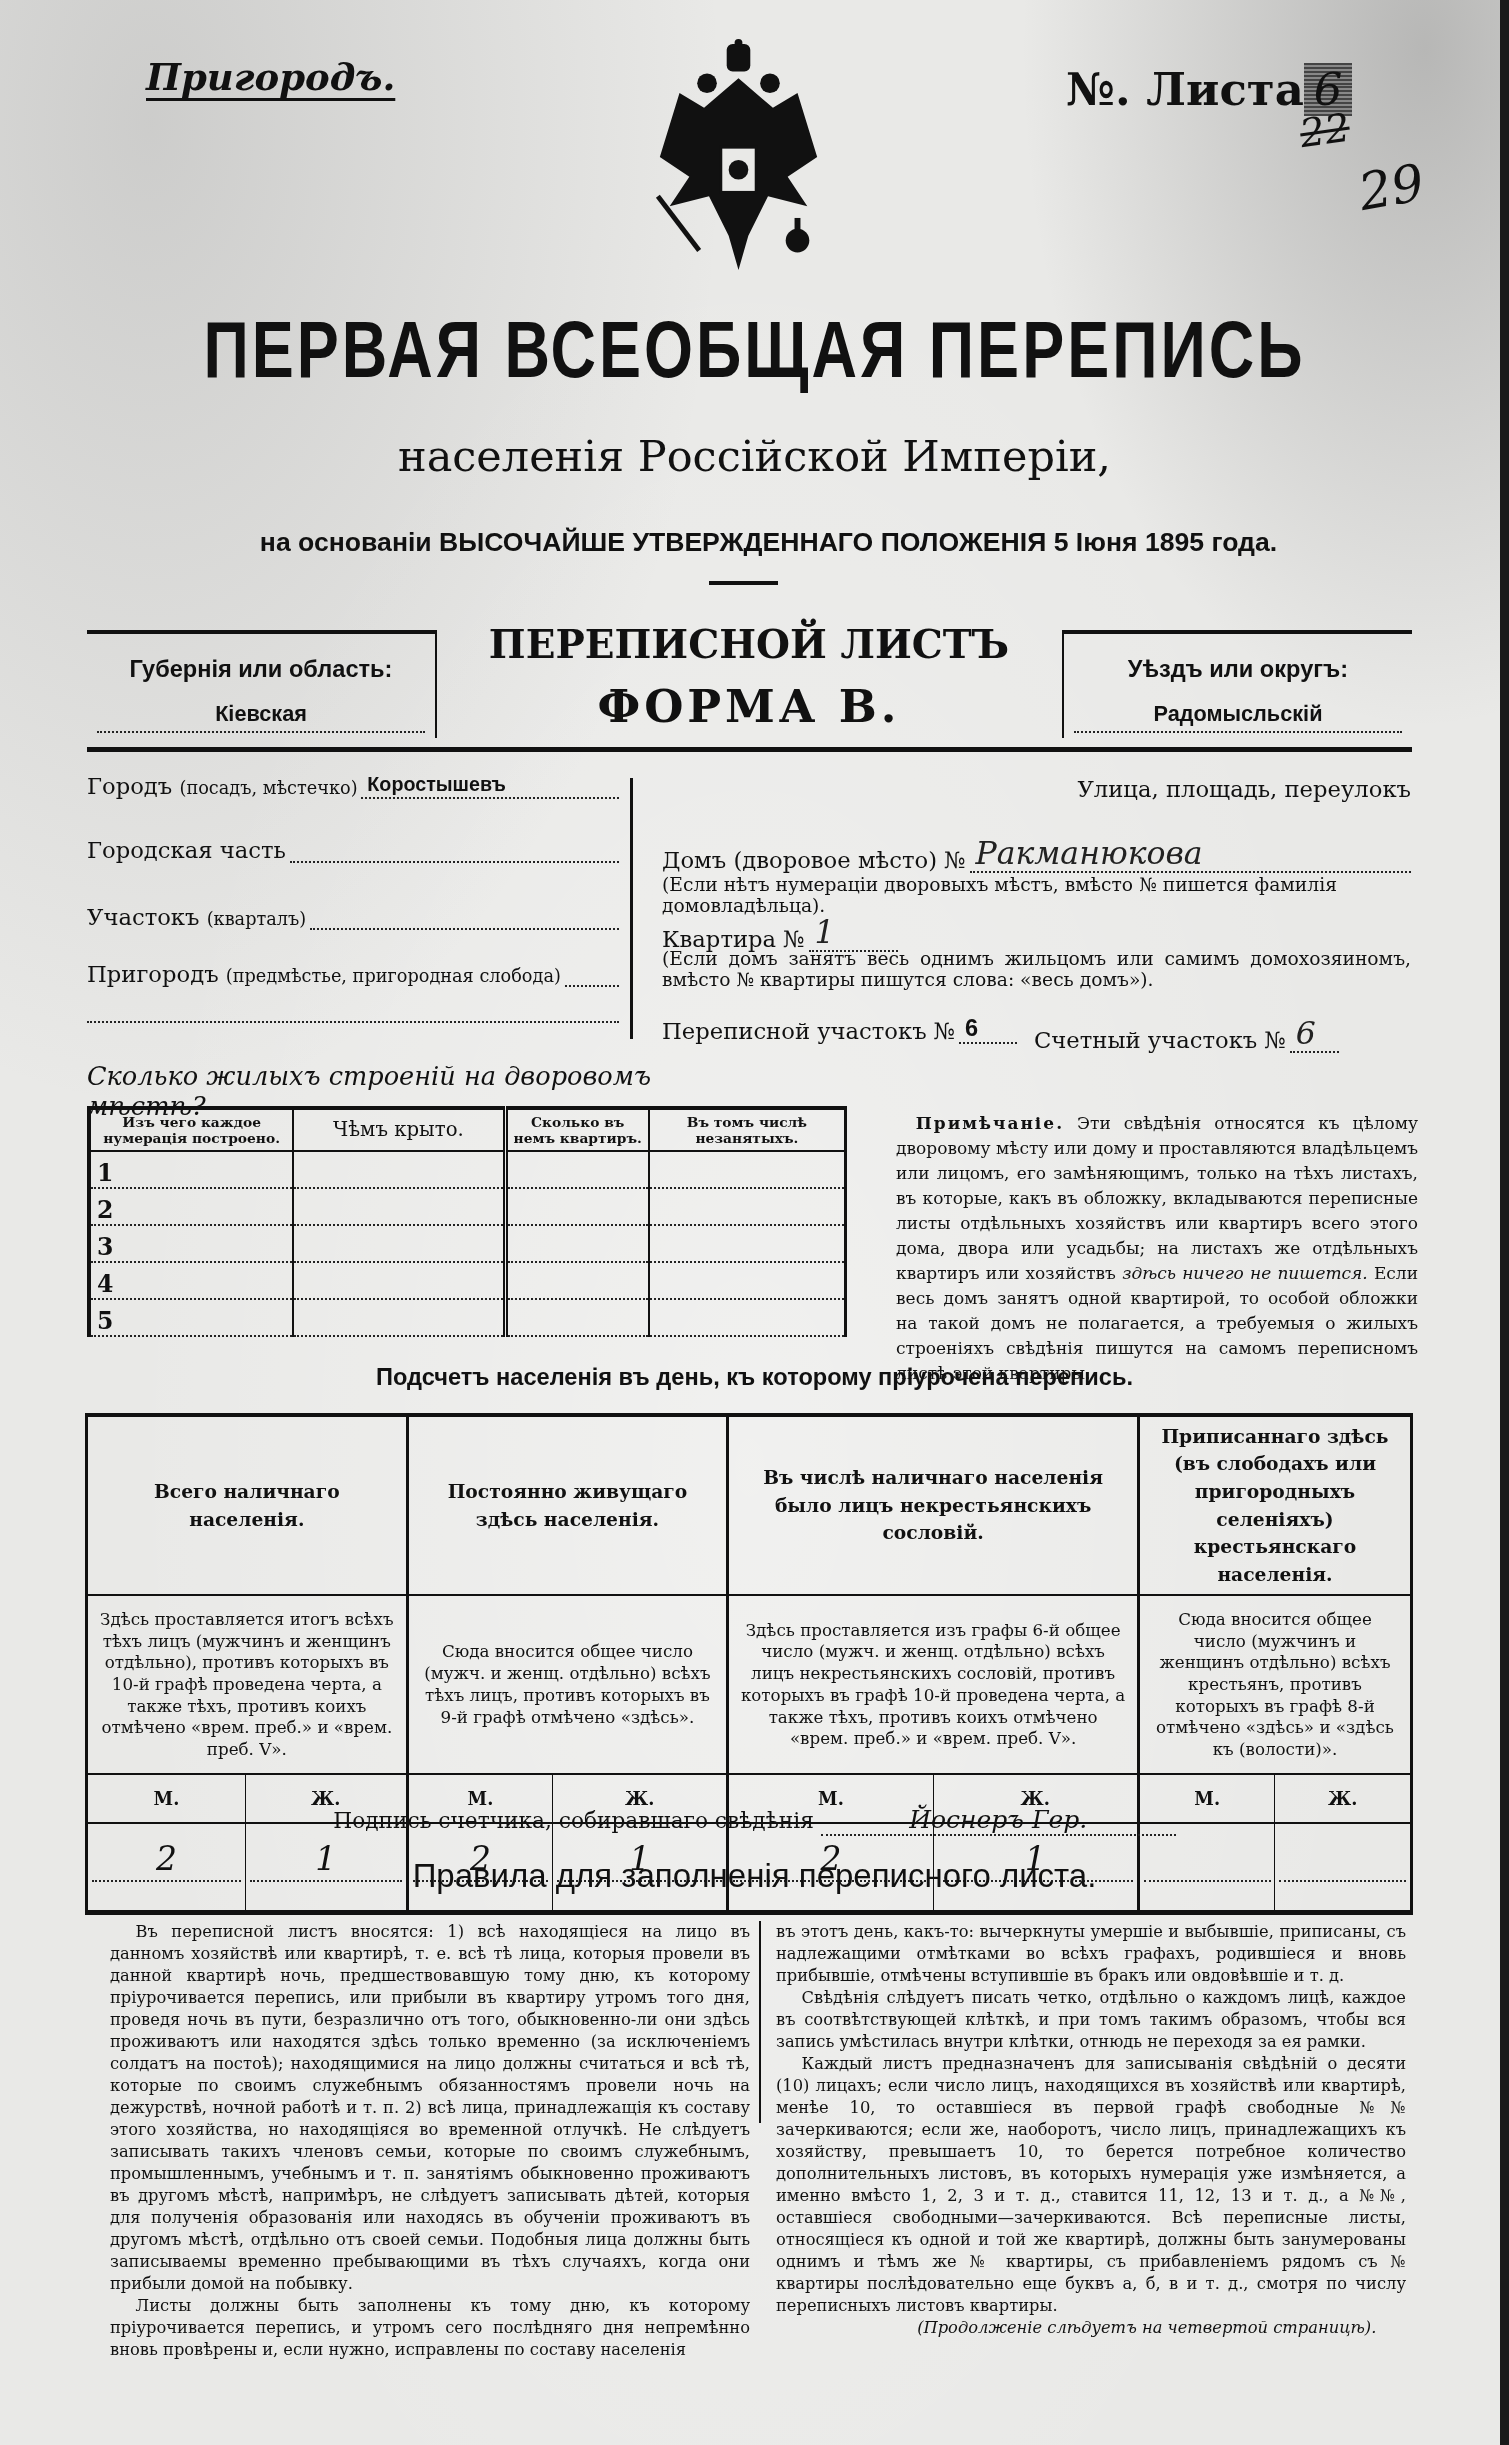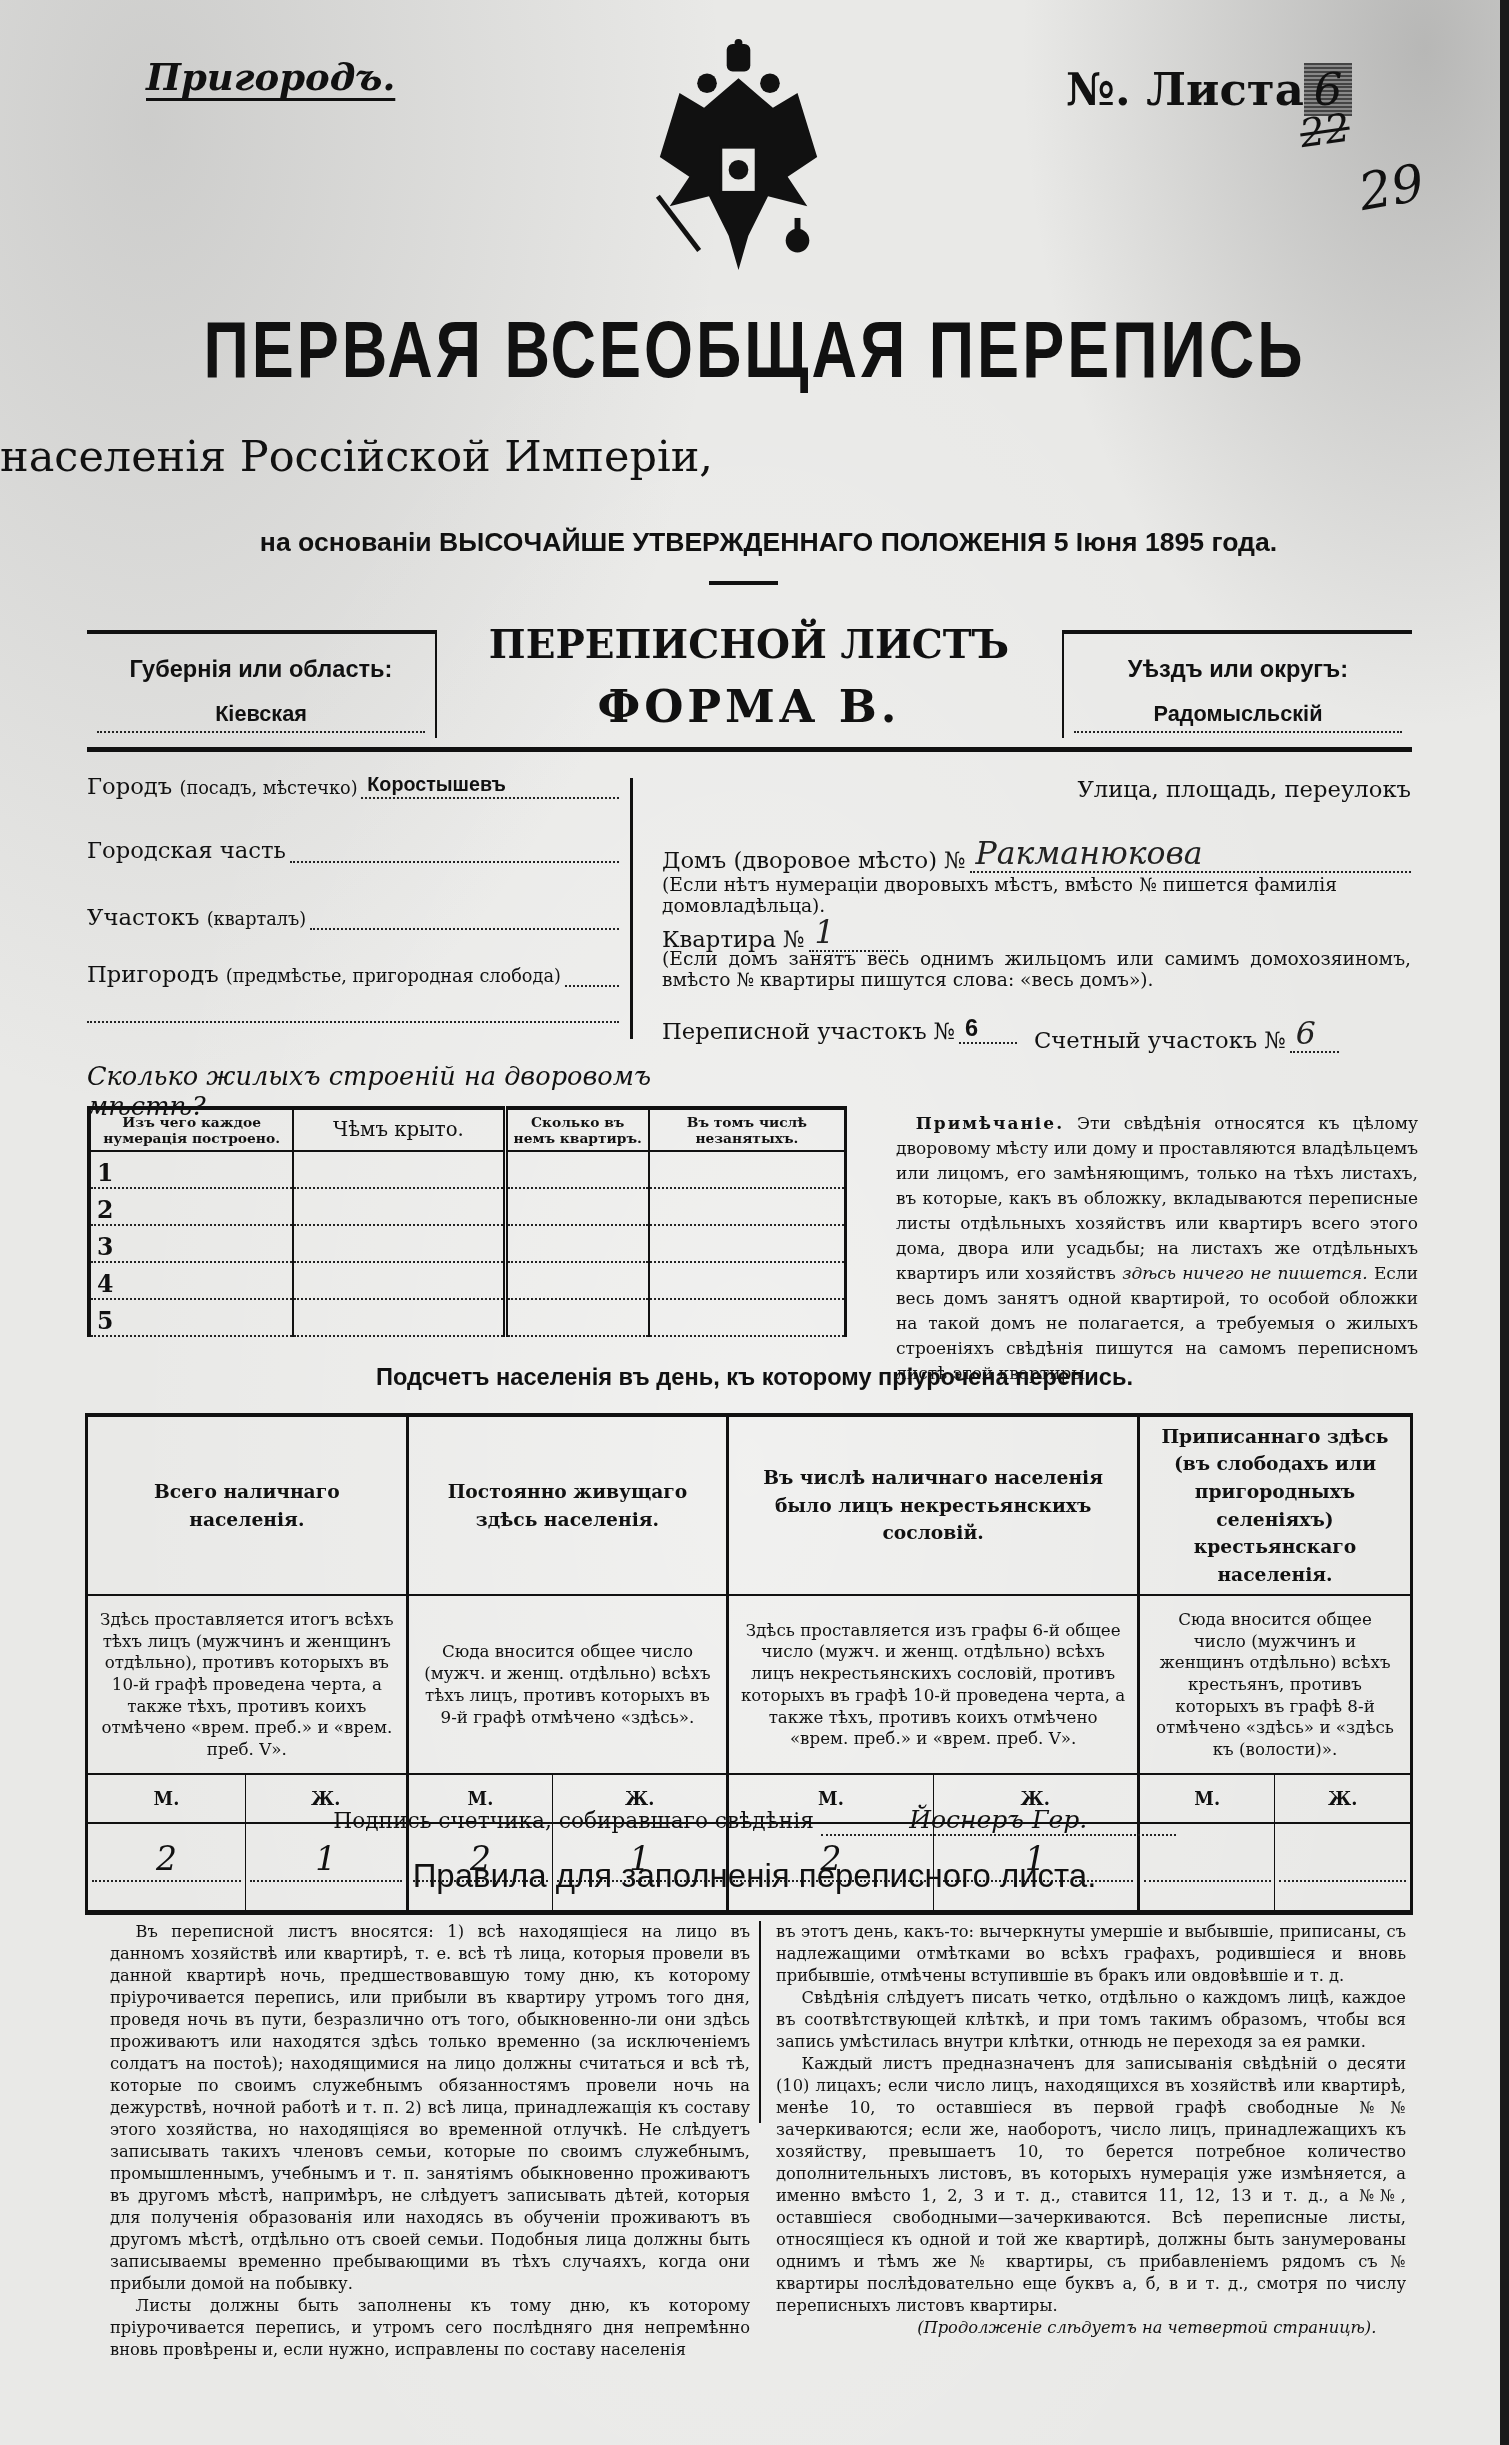--- a/index.html
+++ b/index.html
@@ -22,21 +22,21 @@
 
   
   .free-label { left: 146px; top: 55px; font-size: 37px; font-style: italic; font-weight: bold; text-decoration: underline; text-underline-offset: 7.9px; }
   .sheet-no { left: 1066px; top: 63px; font-size: 45px; font-weight: bold; }
   .sheet-no .val { display: inline-block; background: repeating-linear-gradient(#444 0 2px, #888 2px 3.9px); color: #111; padding: 0 9.9px; font-style: italic; font-weight: normal; }
   .struck { left: 1300px; top: 108px; font-size: 39px; font-style: italic; text-decoration: line-through; transform: rotate(-8deg); }
   .handnum { left: 1359px; top: 158px; font-size: 51px; font-style: italic; transform: rotate(-10deg); }
   .eagle { left: 650px; top: 39px; width: 177px; height: 236px; }
 
   .title1 { left: 0; width: 1509px; top: 313px; text-align: center; font-size: 63px; font-weight: bold; letter-spacing: 3px; font-family: "Liberation Sans", sans-serif; transform: scaleY(1.25); }
-  .title2 { left: 0; width: 1509px; top: 431px; text-align: left; font-size: 43px; }
+  .title2 { left: 0; width: 1509px; top: 431px; text-align: center; font-size: 43px; }
   .title3 { left: 14px; width: 1509px; top: 527px; text-align: center; font-size: 26.6px; font-weight: bold; font-family: "Liberation Sans", sans-serif; }
   .title-rule { left: 709px; top: 581px; width: 69px; height: 3.9px; background: #111; }
 
   
   .boxL { left: 87px; top: 630px; width: 350px; height: 108px; border-top: 4.9px solid #111; border-right: 2px solid #111; }
   .boxR { left: 1062px; top: 630px; width: 350px; height: 108px; border-top: 4.9px solid #111; border-left: 2px solid #111; }
   .box-label { position: absolute; left: 0; right: 0; top: 21.7px; text-align: center; font-size: 23.6px; font-weight: bold; font-family: "Liberation Sans", sans-serif; }
   .box-val { position: absolute; left: 9.9px; right: 9.9px; top: 67px; text-align: center; font-size: 21.7px; font-weight: bold; padding-bottom: 3.9px; border-bottom: 2px dotted #222; font-family: "Liberation Sans", sans-serif; }
   .form-title { left: 436px; width: 626px; top: 621px; text-align: center; font-size: 39px; font-weight: bold; }
   .form-sub { left: 436px; width: 626px; top: 680px; text-align: center; font-size: 45px; font-weight: bold; letter-spacing: 3.9px; }

